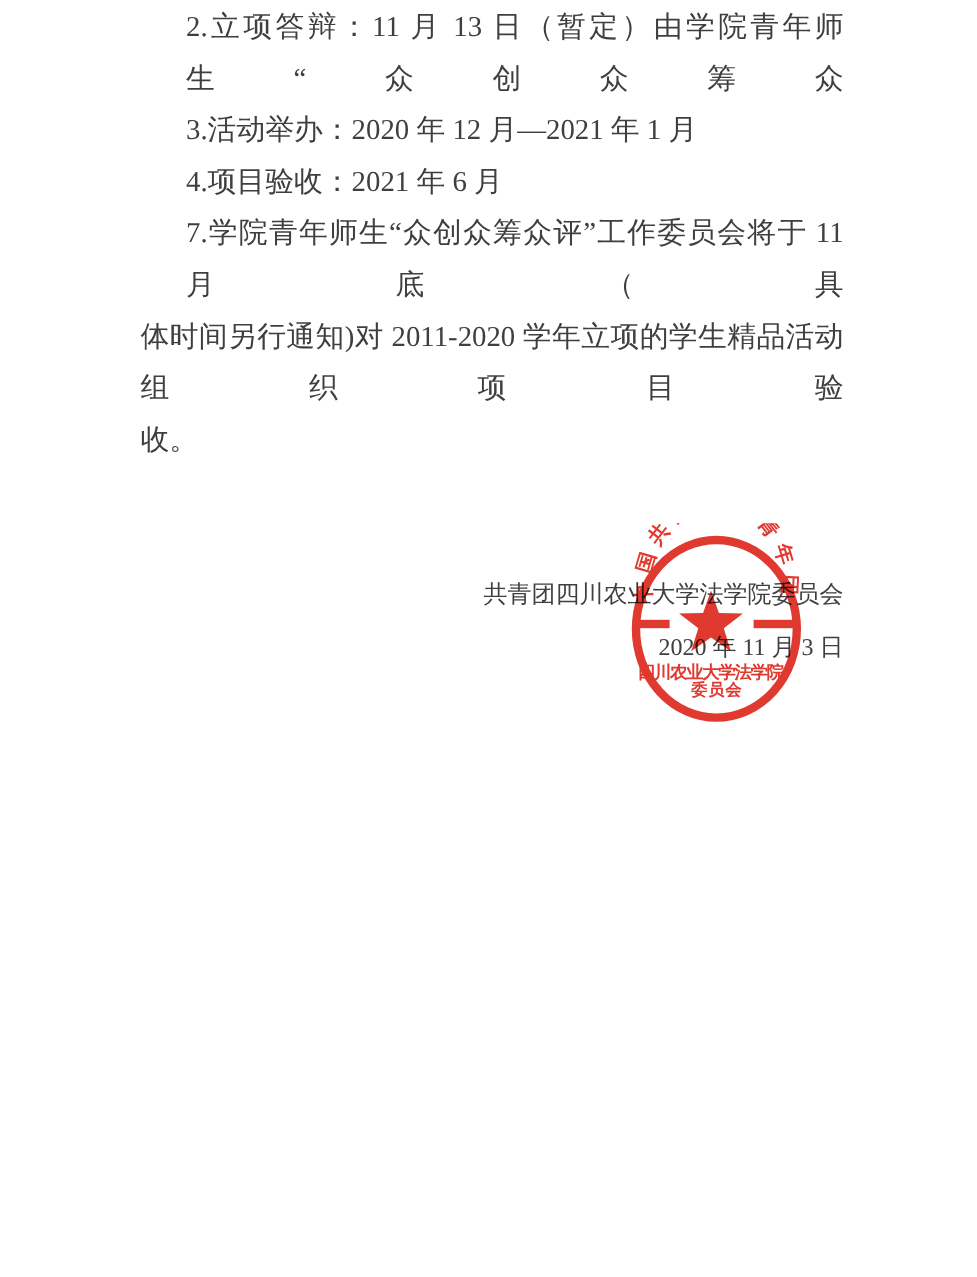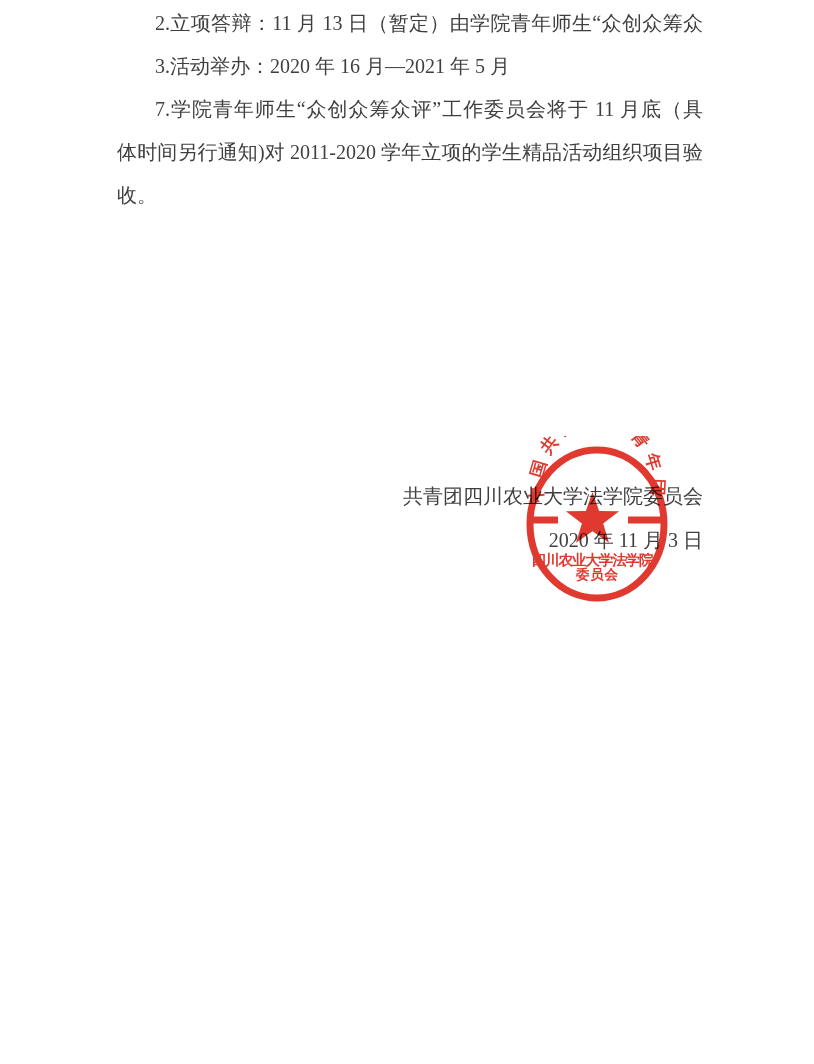--- a/index.html
+++ b/index.html
@@ -9,21 +9,21 @@
     height: 1064px;
     background: #ffffff;
     overflow: hidden;
     font-family: "Liberation Serif", "DejaVu Serif", serif;
   }
   .body-text {
     position: absolute;
     left: 117px;
     top: 2px;
     width: 586px;
-    font-size: 20px;
+    font-size: 24px;
     line-height: 43px;
     color: #3f3f3f;
   }
   .bl { min-height: 43px; }
   .indent { padding-left: 38px; }
   .full { text-align: justify; text-align-last: justify; }
   .signature {
     position: absolute;
     right: 111px;
     top: 474px;
@@ -45,21 +45,22 @@
     font-weight: bold;
   }
 </style>
 </head>
 <body>
 
 <div class="page">
 
   <div class="body-text">
     <div class="bl indent full">2.立项答辩：11 月 13 日（暂定）由学院青年师生“众创众筹众</div>
-    <div class="bl indent">3.活动举办：2020 年 16 月—2021 年 5 月</div>
+    <div class="bl indent">3.活动举办：2020 年 12 月—2021 年 1 月</div>
+    <div class="bl indent">4.项目验收：2021 年 6 月</div>
     <div class="bl indent full">7.学院青年师生“众创众筹众评”工作委员会将于 11 月底（具</div>
     <div class="bl full">体时间另行通知)对 2011-2020 学年立项的学生精品活动组织项目验</div>
     <div class="bl">收。</div>
   </div>
 
   <div class="signature">
     <div>共青团四川农业大学法学院委员会</div>
     <div>2020 年 11 月 3 日</div>
   </div>
 

